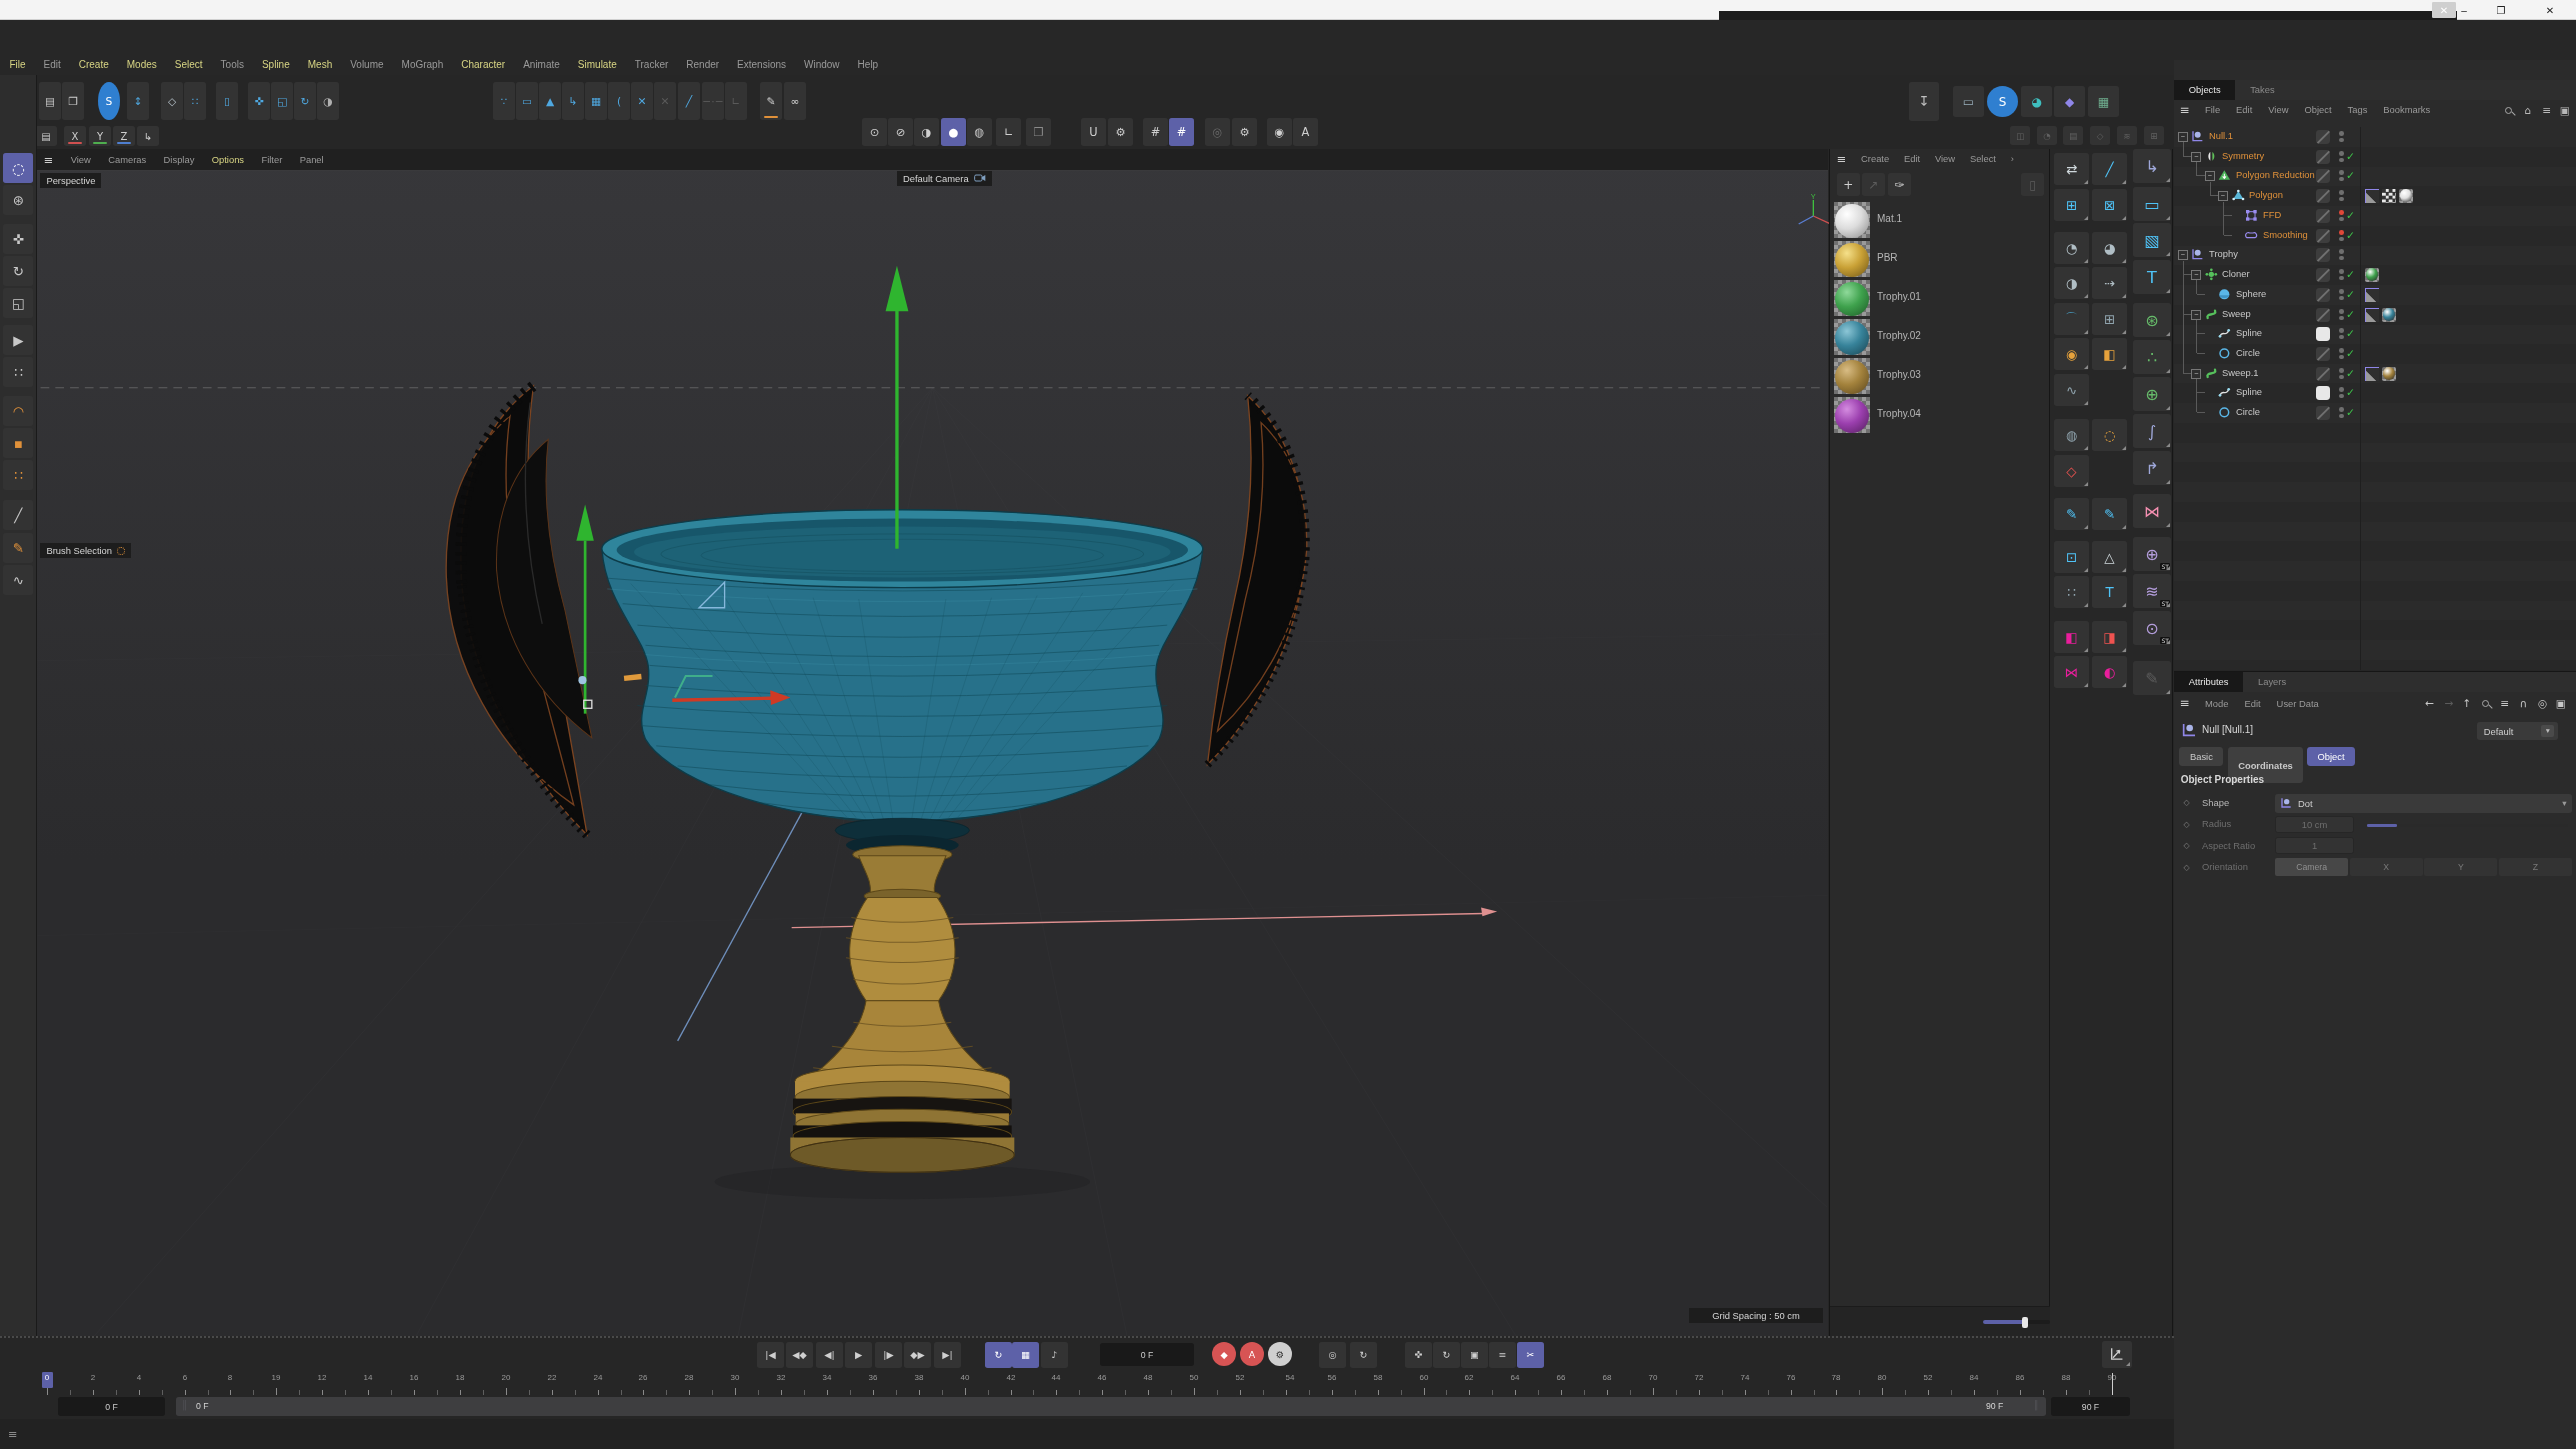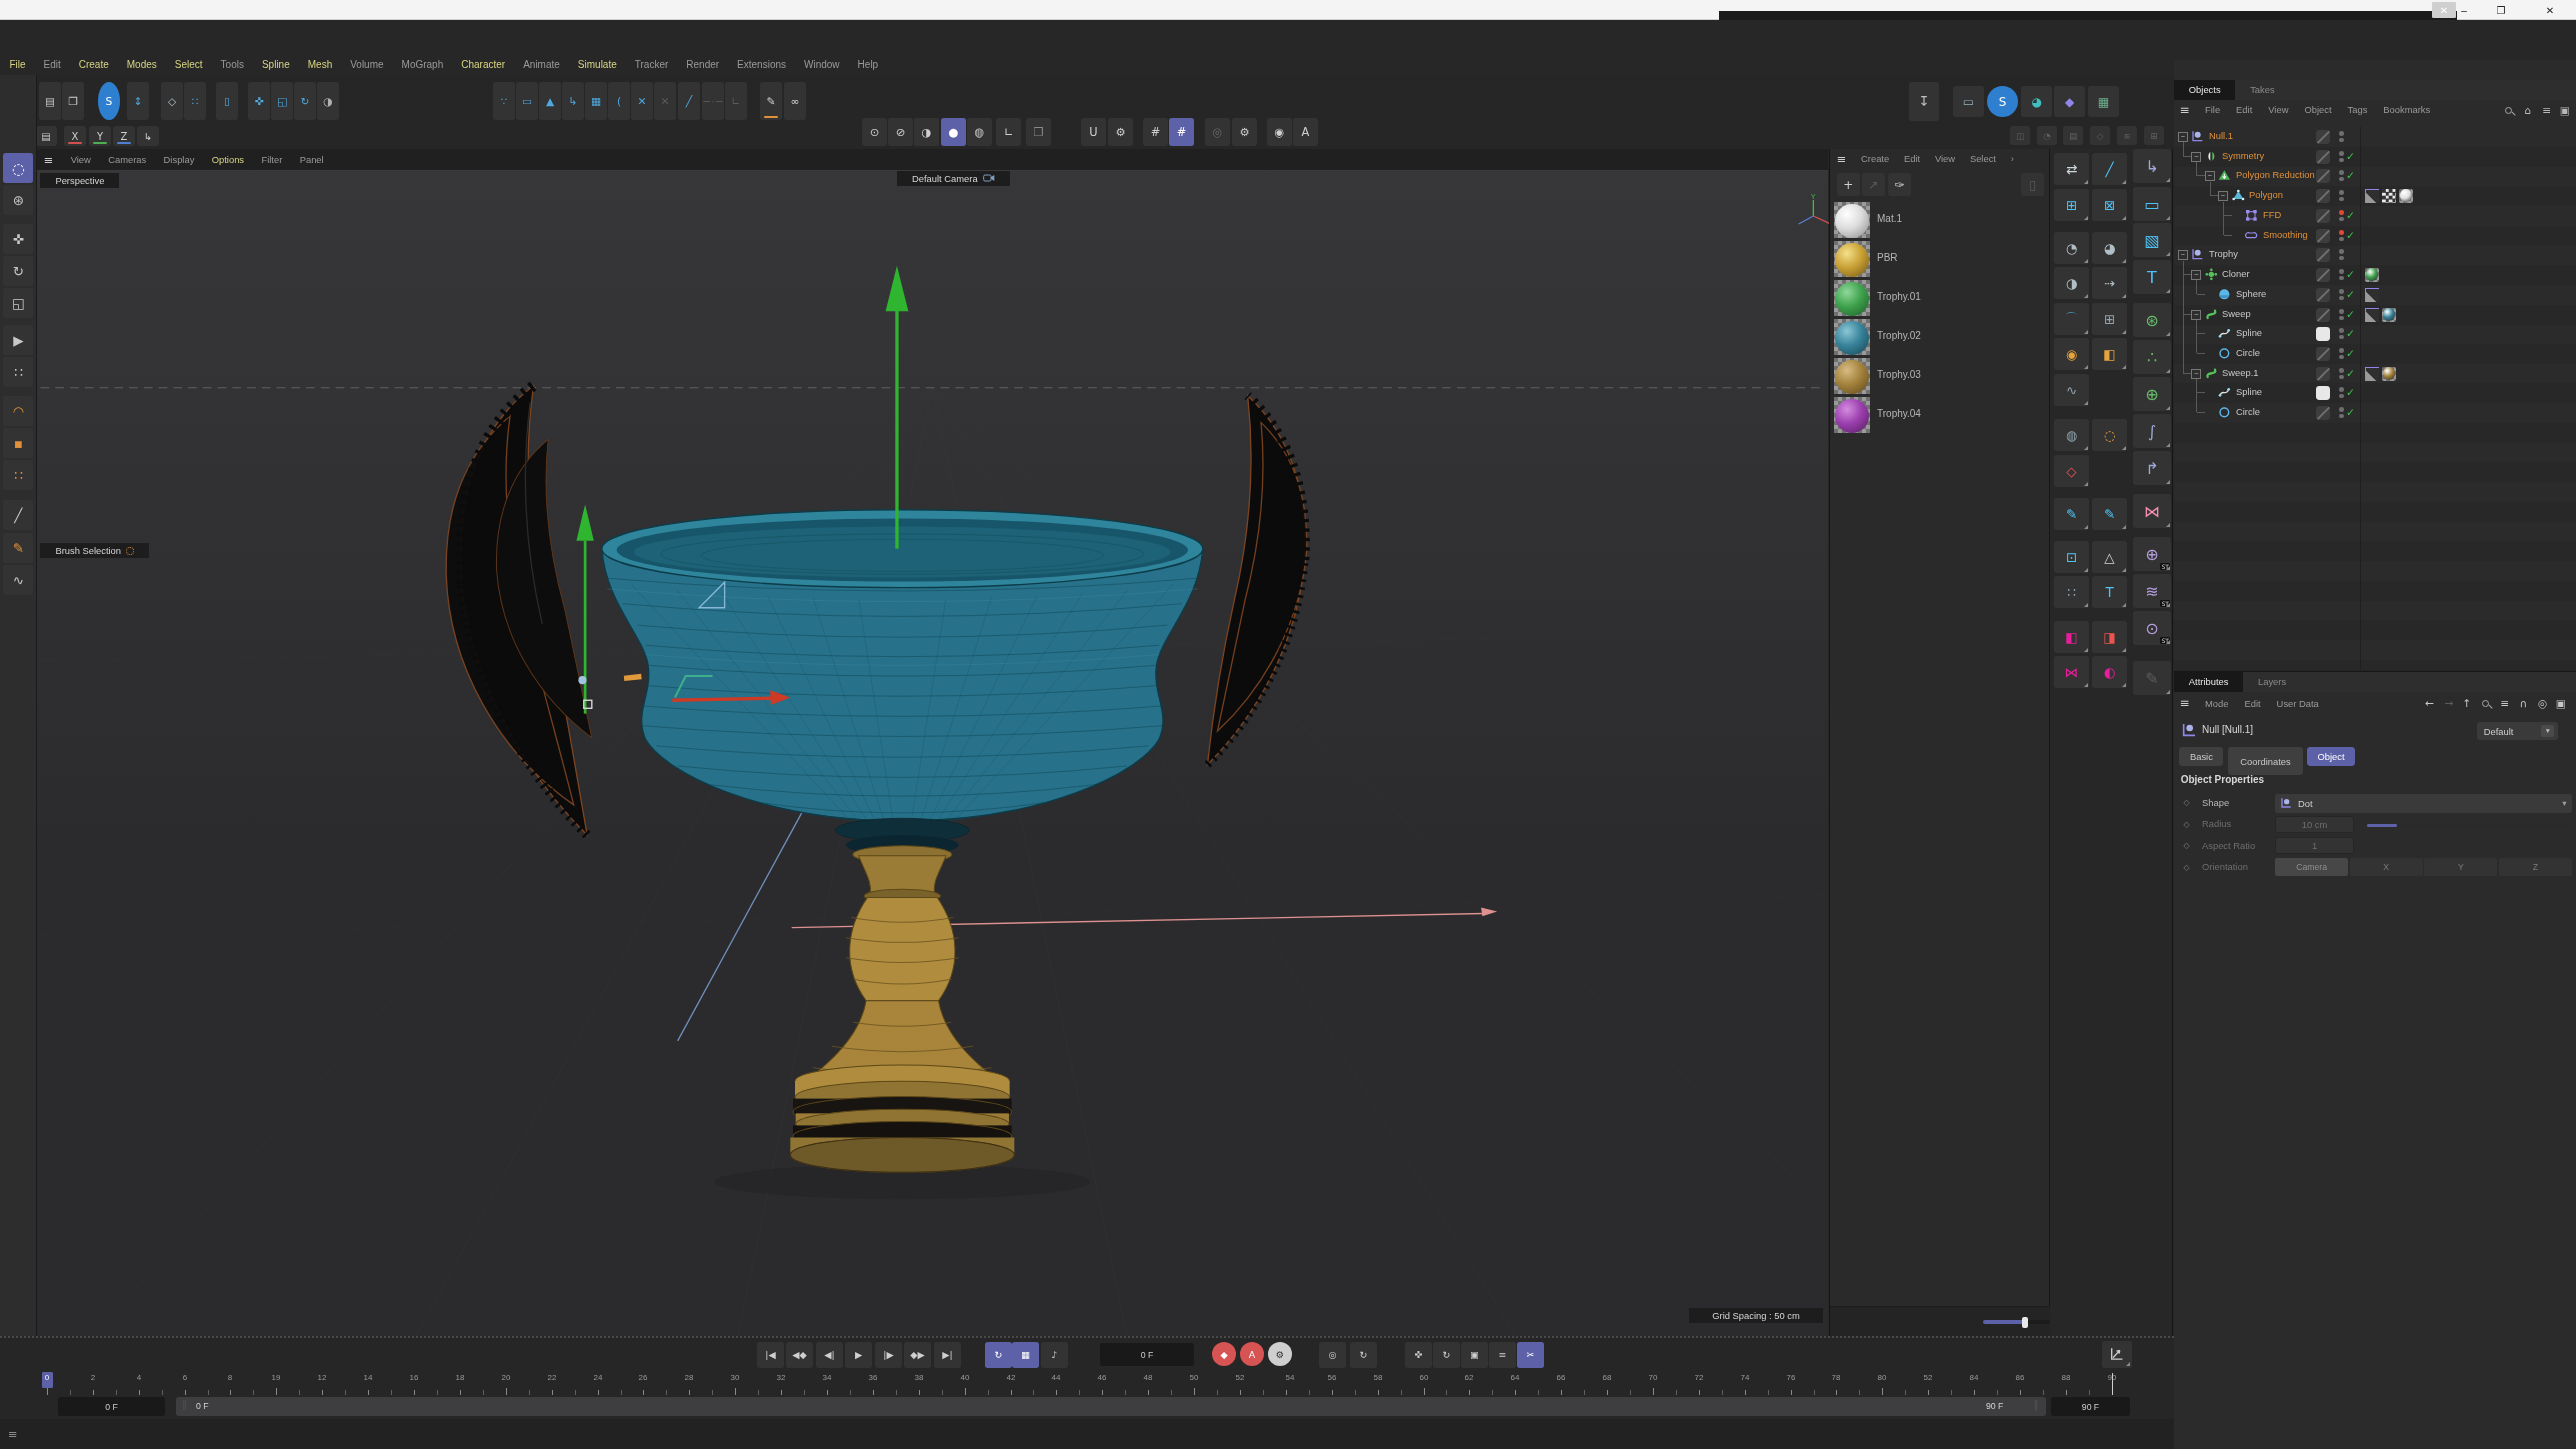--- a/index.html
+++ b/index.html
@@ -30,21 +30,21 @@
 .ib.dim{color:#616161}
 .ib .u{position:absolute;bottom:2px;left:4px;right:4px;height:2px;border-radius:1.3px}
 .corner:after{content:"";position:absolute;right:1.3px;bottom:1.3px;border-left:4px solid transparent;border-bottom:4px solid #8a8a8a}
 
 .lefttools{left:0;top:75px;width:37px;height:1261px;background:#2d2d2d;border-right:0.7px solid #1a1a1a}
 
 .viewport{left:37px;top:149px;width:1791px;height:1187px;background:linear-gradient(#37373a,#2b2b2d 60%)}
 .vpmenu{left:6.7px;top:1.3px;height:19px;gap:17.4px;font-size:9.4px;color:#9a9a9a;position:absolute;display:flex;align-items:center}
 .vpmenu .acc{color:#d8d584}
 .vpmenubar{left:0;top:0;width:1791px;height:21.5px;background:#202020;border-bottom:0.7px solid #3a3a3c;position:absolute}
-.vplabel{position:absolute;background:#1d1d1d;color:#d6d6d6;font-size:9.4px;padding:2px 15px}
+.vplabel{position:absolute;background:#1d1d1d;color:#d6d6d6;font-size:9.4px;padding:2px 6px}
 .vpcam{display:flex;align-items:center;gap:5.4px}
 .dotc{display:inline-block;width:8px;height:8px;border:1.3px dotted #e0913a;border-radius:50%}
 
 .mats{left:1829px;top:149px;width:221px;height:1187px;background:#2a2a2a;border-left:0.7px solid #161616;border-right:0.7px solid #161616}
 .matmenu{left:6.7px;top:2.7px;gap:14.8px;font-size:9.4px;color:#9a9a9a;position:absolute;display:flex;align-items:center}
 .matitem{position:absolute;left:0;width:221px;height:39px}
 .checker{background-image:conic-gradient(#9a9a9a 25%,#707070 0 50%,#9a9a9a 0 75%,#707070 0);background-size:8px 8px}
 .matthumb{position:absolute;left:4px;top:1.3px;width:36px;height:36px}
 .matball{position:absolute;left:1.3px;top:1.3px;width:34px;height:34px;border-radius:50%}
 .matname{position:absolute;left:47px;top:12px;font-size:10px;color:#b5b5b5}
@@ -803,21 +803,21 @@
       <path d="M4 3 V20 H21" stroke="#8f86e8" stroke-width="2.5" fill="none"></path>
         <circle cx="13" cy="9" r="5" fill="#aab4e8"></circle>
     </svg>
     <span class="abs" style="left:28px;top:52px;font-size:10px;color:#d8d8d8">Null [Null.1]</span>
     <div class="drop" style="left:303px;top:50px;width:81px;height:18px;padding-left:6.7px">
       <span>Default</span>
       <span class="abs" style="left:64px;top:2.7px;width:13.4px;height:12.7px;background:#4a4a4a;border-radius:2px;color:#bbb;font-size:6.7px;text-align:center;line-height:12.7px">▼</span>
     </div>
     <div id="attrsections">
         <div class="secbtn" style="left: 5.4px; top: 75px; width: 44px; height: 19px; position: absolute;">Basic</div>
-        <div class="secbtn" style="left: 54px; top: 75px; width: 75px; height: 28px; position: absolute;">Coordinates</div>
+        <div class="secbtn" style="left: 54px; top: 75px; width: 75px; height: 36px; position: absolute; font-weight: bold;">Coordinates</div>
         <div class="secbtn on" style="left: 133px; top: 75px; width: 48px; height: 19px; position: absolute;">Object</div>
       </div>
     <span class="abs" style="left:6.7px;top:102px;font-size:10px;font-weight:bold;color:#d8d8d8">Object Properties</span>
 
     <span class="diam" style="left:9.4px;top:126px">◇</span>
     <span class="abs" style="left:28px;top:125px;font-size:9.4px;color:#b8b8b8">Shape</span>
     <div class="drop" style="left:101px;top:122px;width:297px;height:19px;padding-left:23px">
       <svg class="abs" style="left:5.4px;top:3.4px" width="12" height="12" viewBox="0 0 18 18">
           <path d="M3 2 V15 H16" stroke="#8f86e8" stroke-width="2" fill="none"></path>
           <circle cx="10" cy="7" r="4" fill="#aab4e8"></circle>

